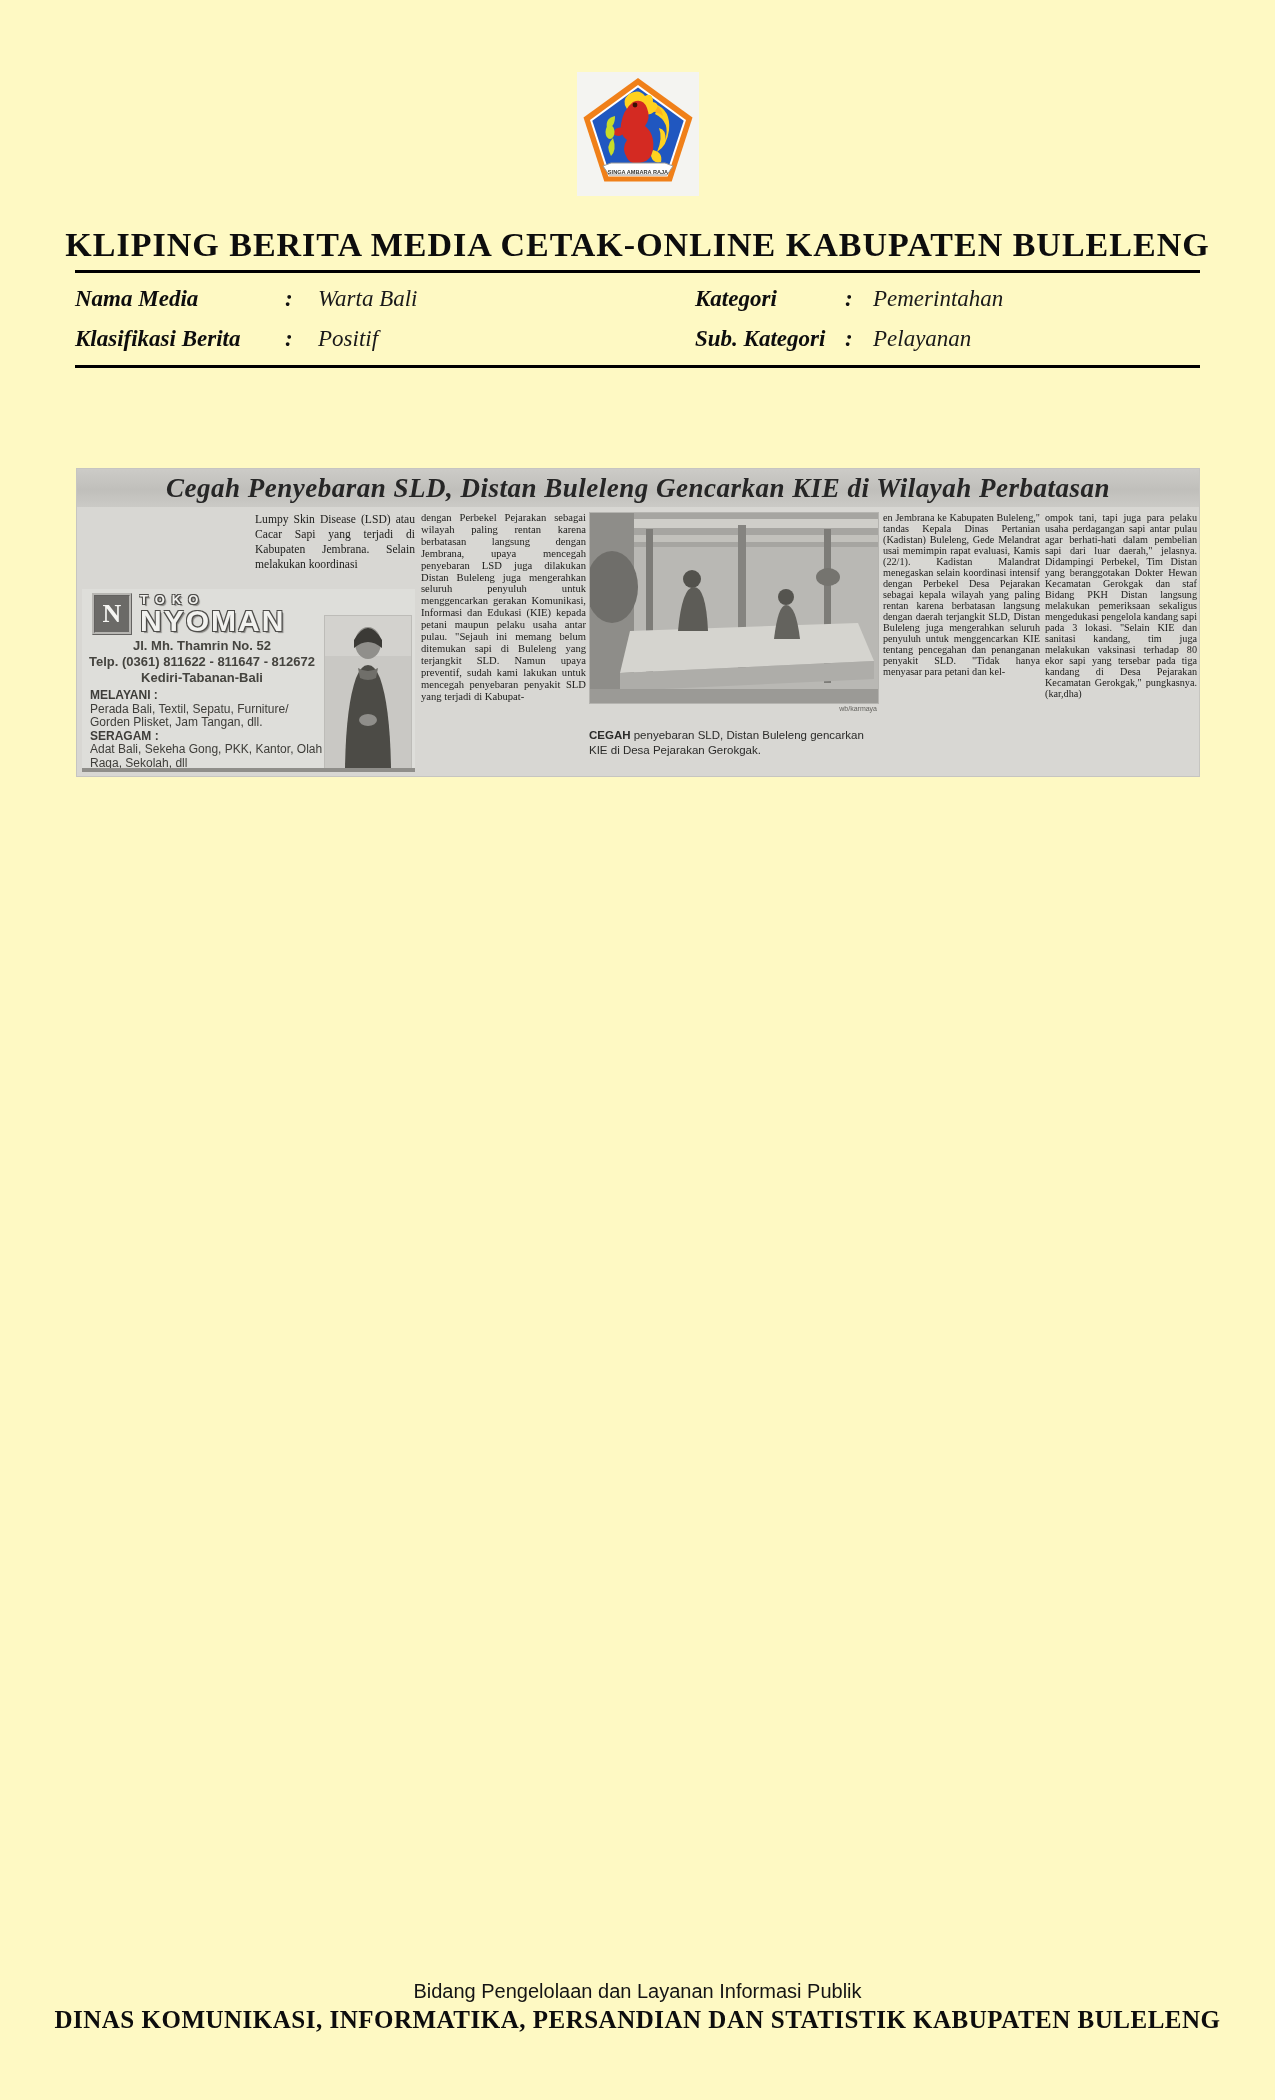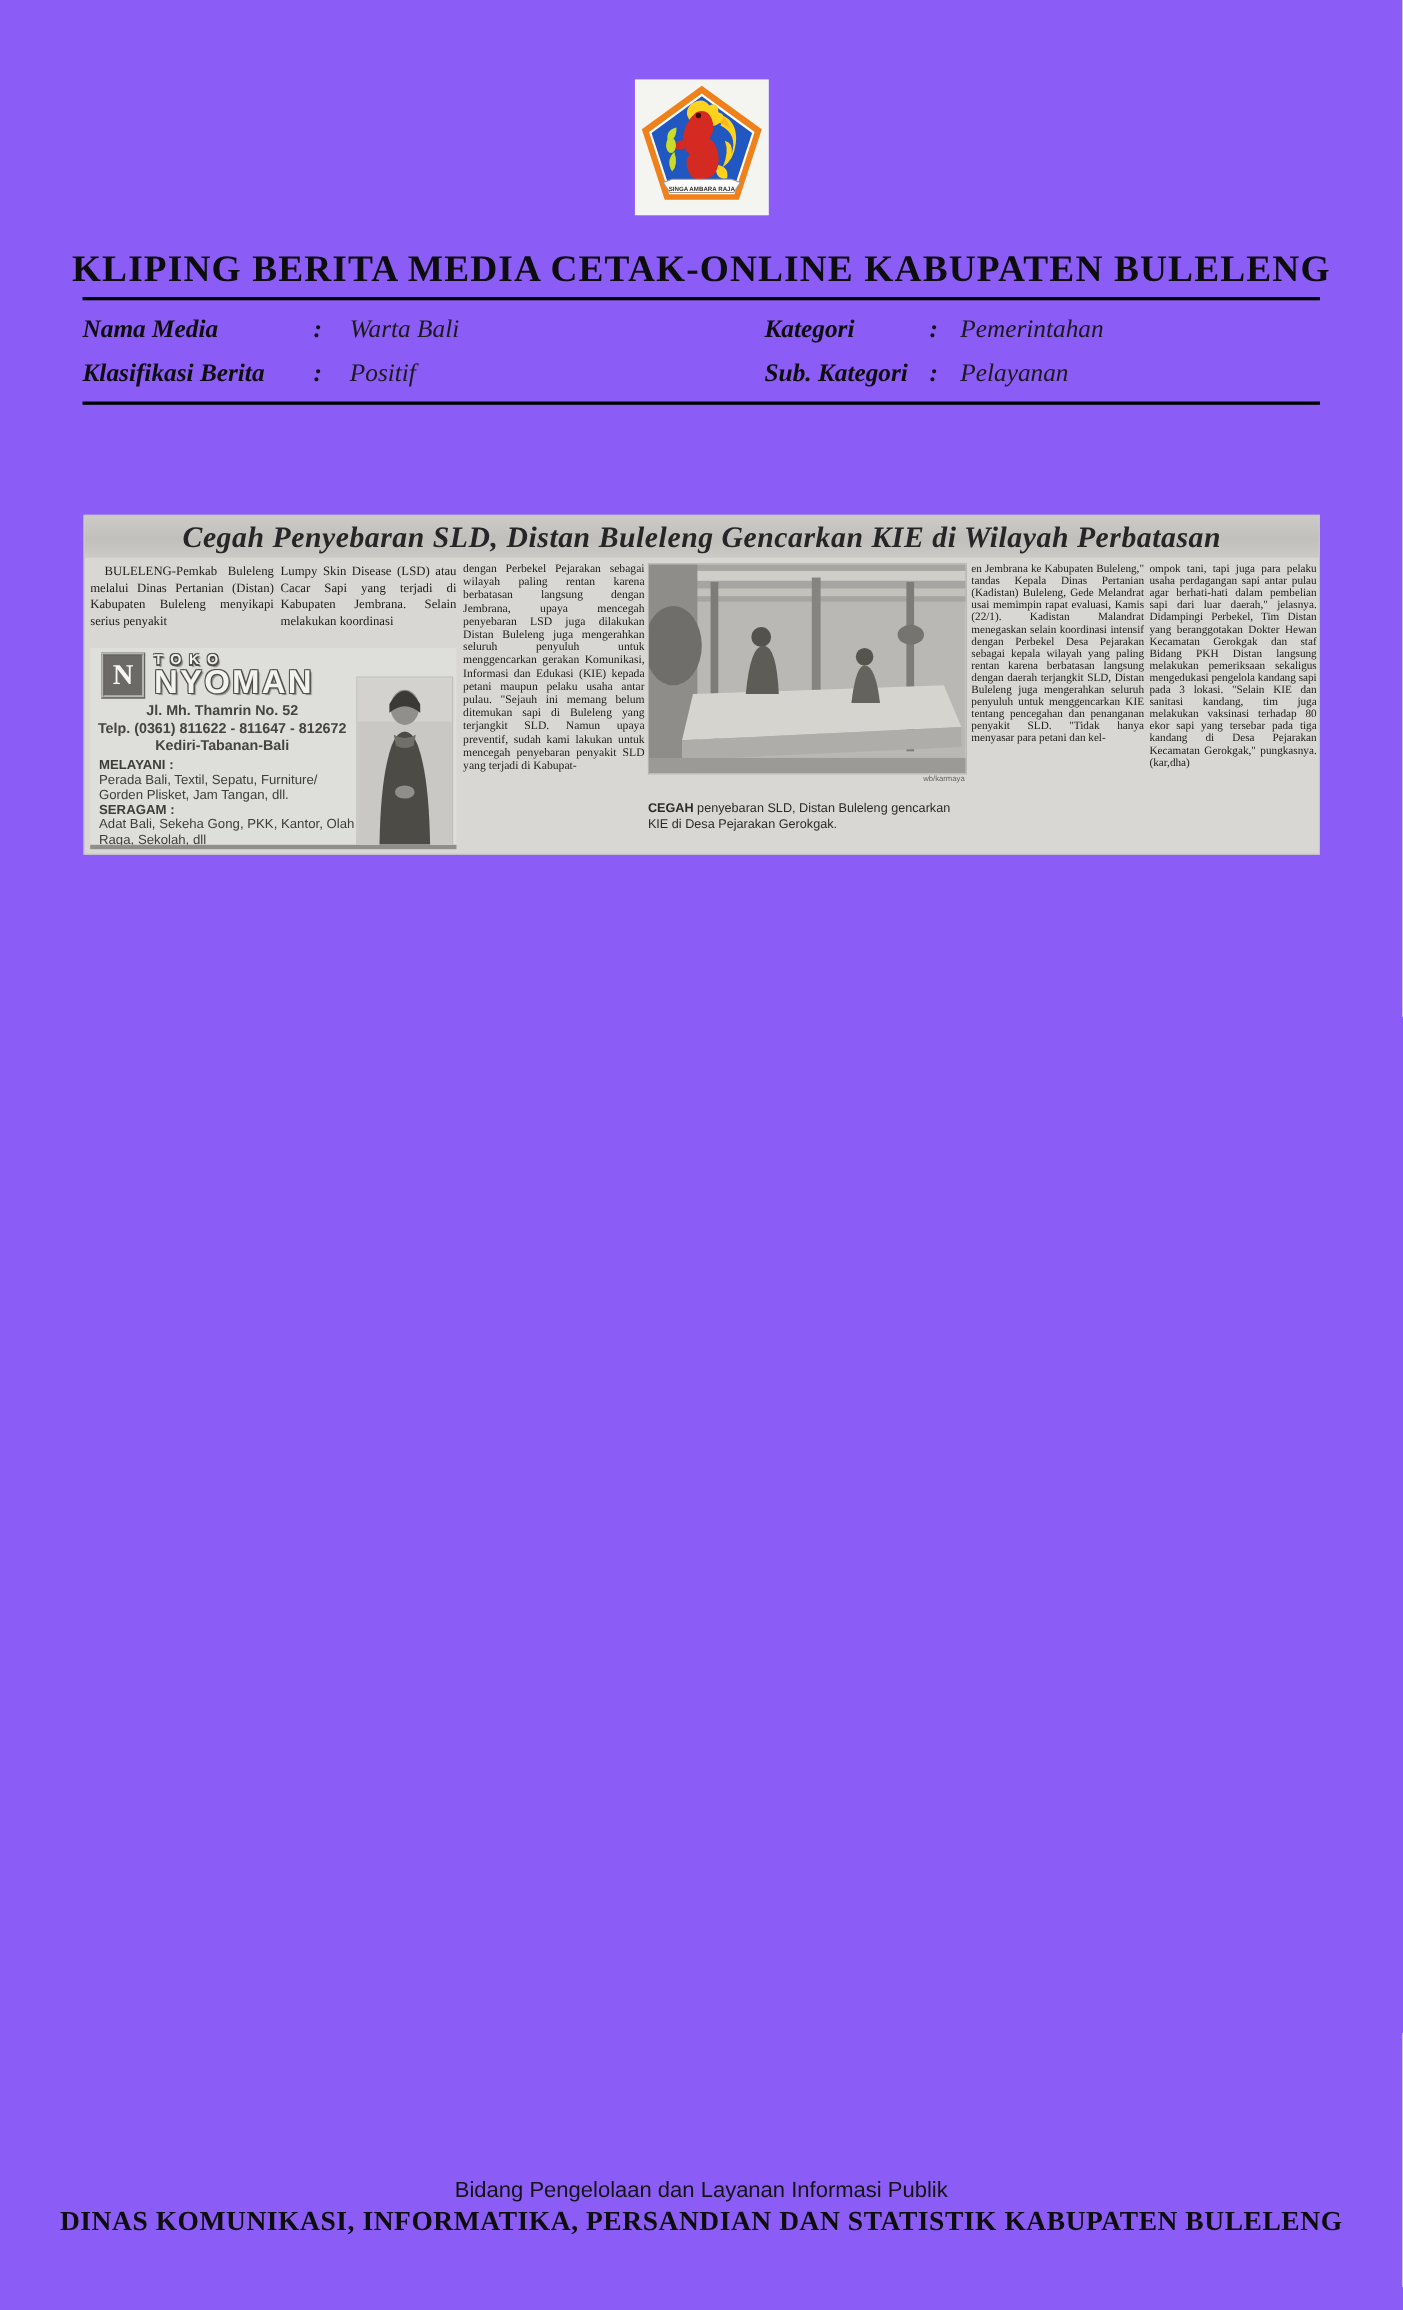--- a/index.html
+++ b/index.html
@@ -1,16 +1,16 @@
 <!DOCTYPE html>
 <html><head>
 <meta charset="utf-8">
 <style>
   html,body{margin:0;padding:0;background:#ffffff;}
-  .page{position:relative;width:1275px;height:2100px;background:#8b5cf6;overflow:hidden;
+  .page{position:relative;width:1275px;height:2100px;background:#fef9c3;overflow:hidden;
         font-family:"Liberation Serif", serif;color:#111;}
 
   
   .emblem{position:absolute;top:72px;left:50%;transform:translateX(-50%);
           width:122px;height:124px;}
 
   
   .doc-title{position:absolute;top:226px;left:0;width:100%;text-align:center;
              font-size:34px;font-weight:700;letter-spacing:1px;color:#0d0d0d;}
 
@@ -140,21 +140,20 @@
         <span class="meta-colon">:</span>
         <span class="meta-value">Pelayanan</span>
       </div>
     </div>
   </div>
 
   <div class="clipping">
     <div class="clip-headline">Cegah Penyebaran SLD, Distan Buleleng Gencarkan KIE di Wilayah Perbatasan</div>
     <div class="clip-body">
 
-      <div class="news-col col1 first">BULELENG-Pemkab Buleleng melalui Dinas Pertanian (Distan) Kabupaten Buleleng menyikapi serius penyakit</div>
       <div class="news-col col2">Lumpy Skin Disease (LSD) atau Cacar Sapi yang terjadi di Kabupaten Jembrana. Selain melakukan koordinasi</div>
       <div class="news-col col3">dengan Perbekel Pejarakan sebagai wilayah paling rentan karena berbatasan langsung dengan Jembrana, upaya mencegah penyebaran LSD juga dilakukan Distan Buleleng juga mengerahkan seluruh penyuluh untuk menggencarkan gerakan Komunikasi, Informasi dan Edukasi (KIE) kepada petani maupun pelaku usaha antar pulau. "Sejauh ini memang belum ditemukan sapi di Buleleng yang terjangkit SLD. Namun upaya preventif, sudah kami lakukan untuk mencegah penyebaran penyakit SLD yang terjadi di Kabupat-</div>
       <div class="news-col col4">en Jembrana ke Kabupaten Buleleng," tandas Kepala Dinas Pertanian (Kadistan) Buleleng, Gede Melandrat usai memimpin rapat evaluasi, Kamis (22/1). Kadistan Malandrat menegaskan selain koordinasi intensif dengan Perbekel Desa Pejarakan sebagai kepala wilayah yang paling rentan karena berbatasan langsung dengan daerah terjangkit SLD, Distan Buleleng juga mengerahkan seluruh penyuluh untuk menggencarkan KIE tentang pencegahan dan penanganan penyakit SLD. "Tidak hanya menyasar para petani dan kel-</div>
       <div class="news-col col5">ompok tani, tapi juga para pelaku usaha perdagangan sapi antar pulau agar berhati-hati dalam pembelian sapi dari luar daerah," jelasnya. Didampingi Perbekel, Tim Distan yang beranggotakan Dokter Hewan Kecamatan Gerokgak dan staf Bidang PKH Distan langsung melakukan pemeriksaan sekaligus mengedukasi pengelola kandang sapi pada 3 lokasi. "Selain KIE dan sanitasi kandang, tim juga melakukan vaksinasi terhadap 80 ekor sapi yang tersebar pada tiga kandang di Desa Pejarakan Kecamatan Gerokgak," pungkasnya. (kar,dha)</div>
 
       <div class="ad">
         <div class="ad-head">
           <div class="ad-nbox">N</div>
           <div class="ad-headtxt">
             <span class="outline-txt ad-toko">TOKO</span>

